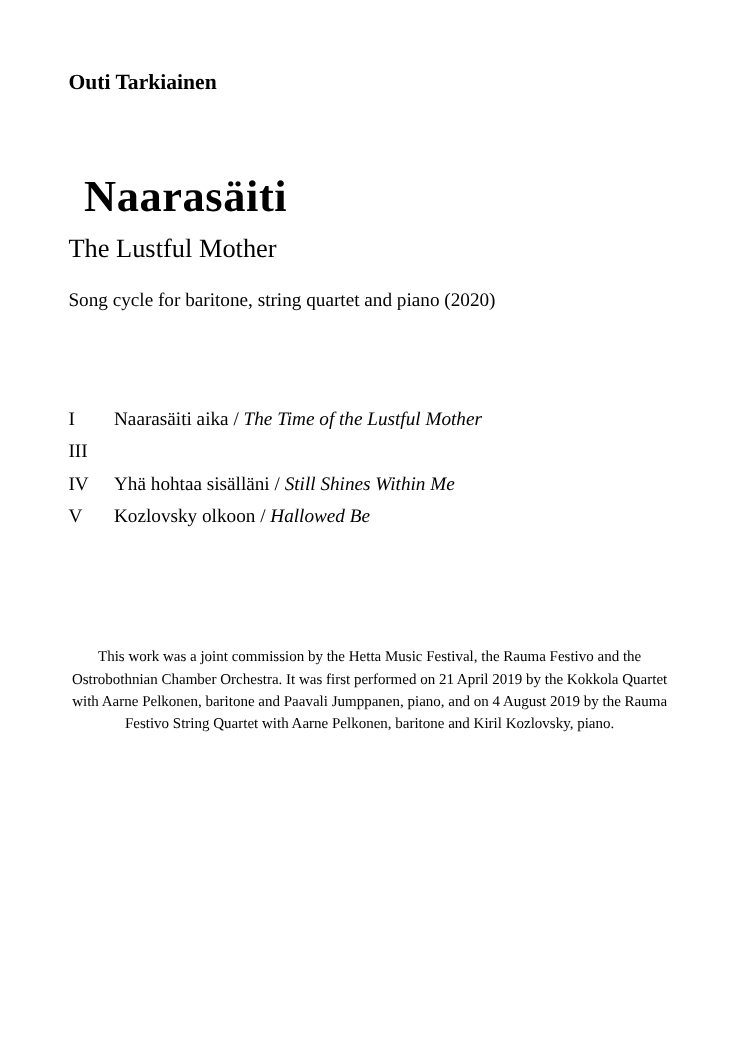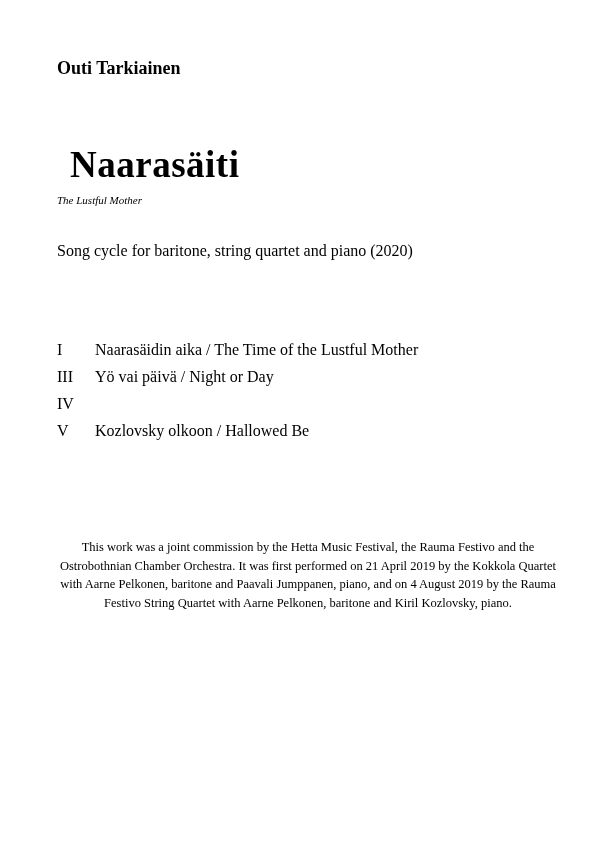--- a/index.html
+++ b/index.html
@@ -29,22 +29,21 @@
     top: 143px;
     font-size: 37px;
     font-weight: bold;
     letter-spacing: 0.5px;
     margin-left: 14px;
   }
   .work-subtitle {
     position: absolute;
     left: 57px;
     top: 194px;
-    font-size: 11px;
-    font-style: italic;
+    font-size: 22px;
   }
   .work-description {
     position: absolute;
     left: 57px;
     top: 242px;
     font-size: 16px;
   }
   .movements {
     position: absolute;
     left: 57px;
@@ -56,20 +55,21 @@
     align-items: baseline;
     height: 27px;
     line-height: 27px;
   }
   .movement-numeral {
     display: inline-block;
     width: 38px;
     flex: 0 0 38px;
   }
   .movement-title-en {
+    font-style: italic;
   }
   .commission-note {
     position: absolute;
     left: 57px;
     top: 538px;
     width: 502px;
     font-size: 12.5px;
     line-height: 18.5px;
     text-align: center;
   }
@@ -84,31 +84,31 @@
   <div class="work-title">Naarasäiti</div>
 
   <div class="work-subtitle">The Lustful Mother</div>
 
   <div class="work-description">Song cycle for baritone, string quartet and piano (2020)</div>
 
   <div class="movements">
 
     <div class="movement-row">
       <span class="movement-numeral">I</span>
-      <span class="movement-title"><span>Naarasäidin aika</span><span class="movement-separator"> / </span><span class="movement-title-en">The Time of the Lustful Mother</span></span>
+      <span class="movement-title"><span>Naarasäiti aika</span><span class="movement-separator"> / </span><span class="movement-title-en">The Time of the Lustful Mother</span></span>
     </div>
 
 
     <div class="movement-row">
       <span class="movement-numeral">III</span>
-      <span class="movement-title"><span>Yö vai päivä</span><span class="movement-separator"> / </span><span class="movement-title-en">Night or Day</span></span>
     </div>
 
     <div class="movement-row">
       <span class="movement-numeral">IV</span>
+      <span class="movement-title"><span>Yhä hohtaa sisälläni</span><span class="movement-separator"> / </span><span class="movement-title-en">Still Shines Within Me</span></span>
     </div>
 
     <div class="movement-row">
       <span class="movement-numeral">V</span>
       <span class="movement-title"><span>Kozlovsky olkoon</span><span class="movement-separator"> / </span><span class="movement-title-en">Hallowed Be</span></span>
     </div>
 
   </div>
 
   <div class="commission-note">This work was a joint commission by the Hetta Music Festival, the Rauma Festivo and the Ostrobothnian Chamber Orchestra. It was first performed on 21 April 2019 by the Kokkola Quartet with Aarne Pelkonen, baritone and Paavali Jumppanen, piano, and on 4 August 2019 by the Rauma Festivo String Quartet with Aarne Pelkonen, baritone and Kiril Kozlovsky, piano.</div>

